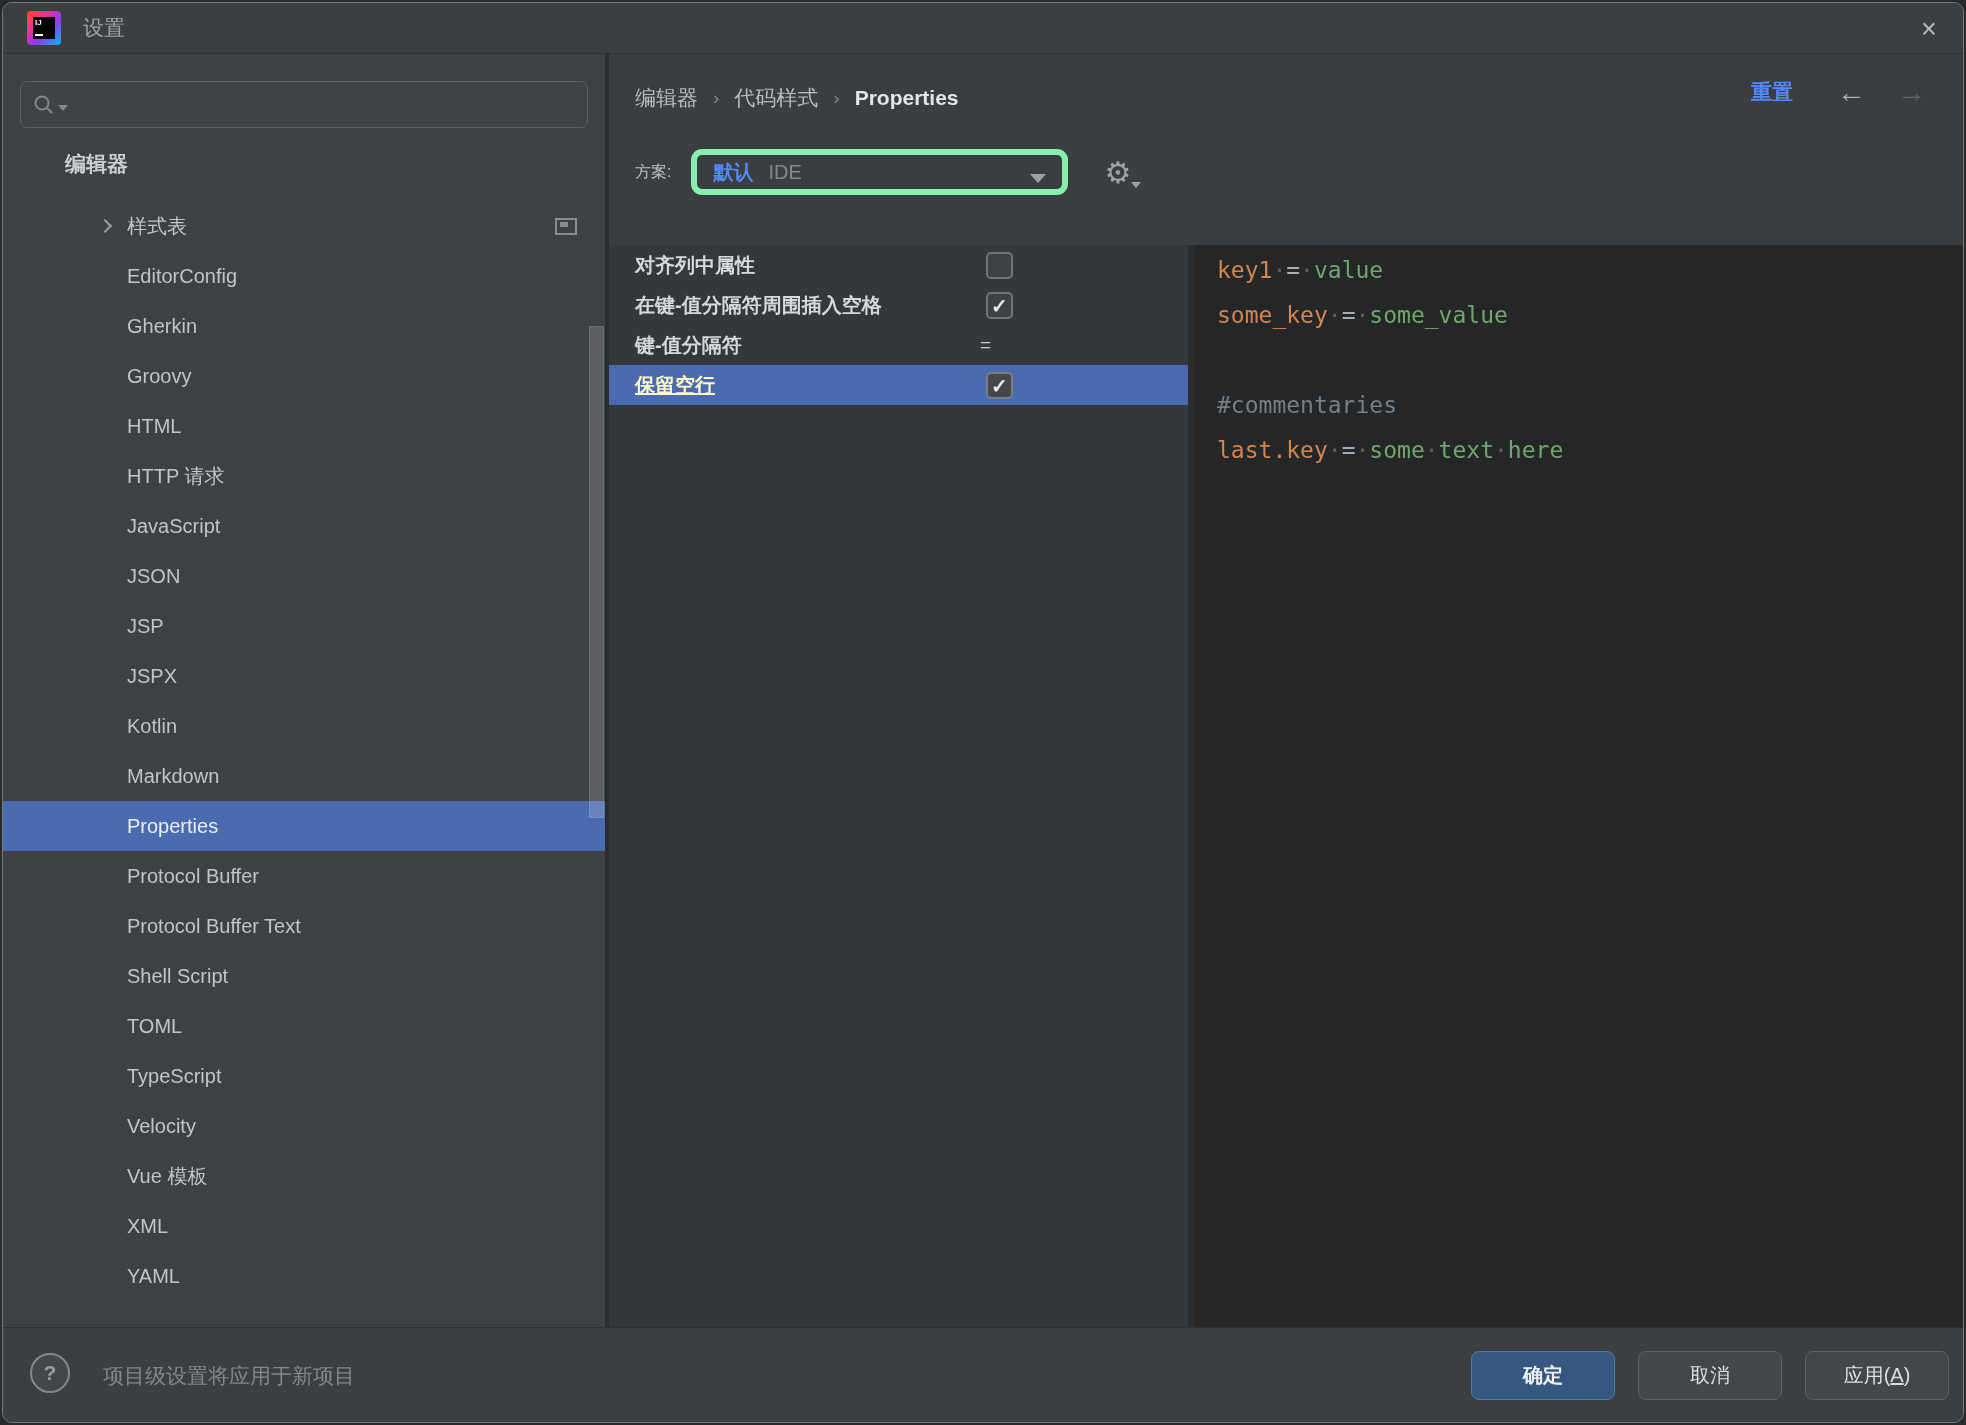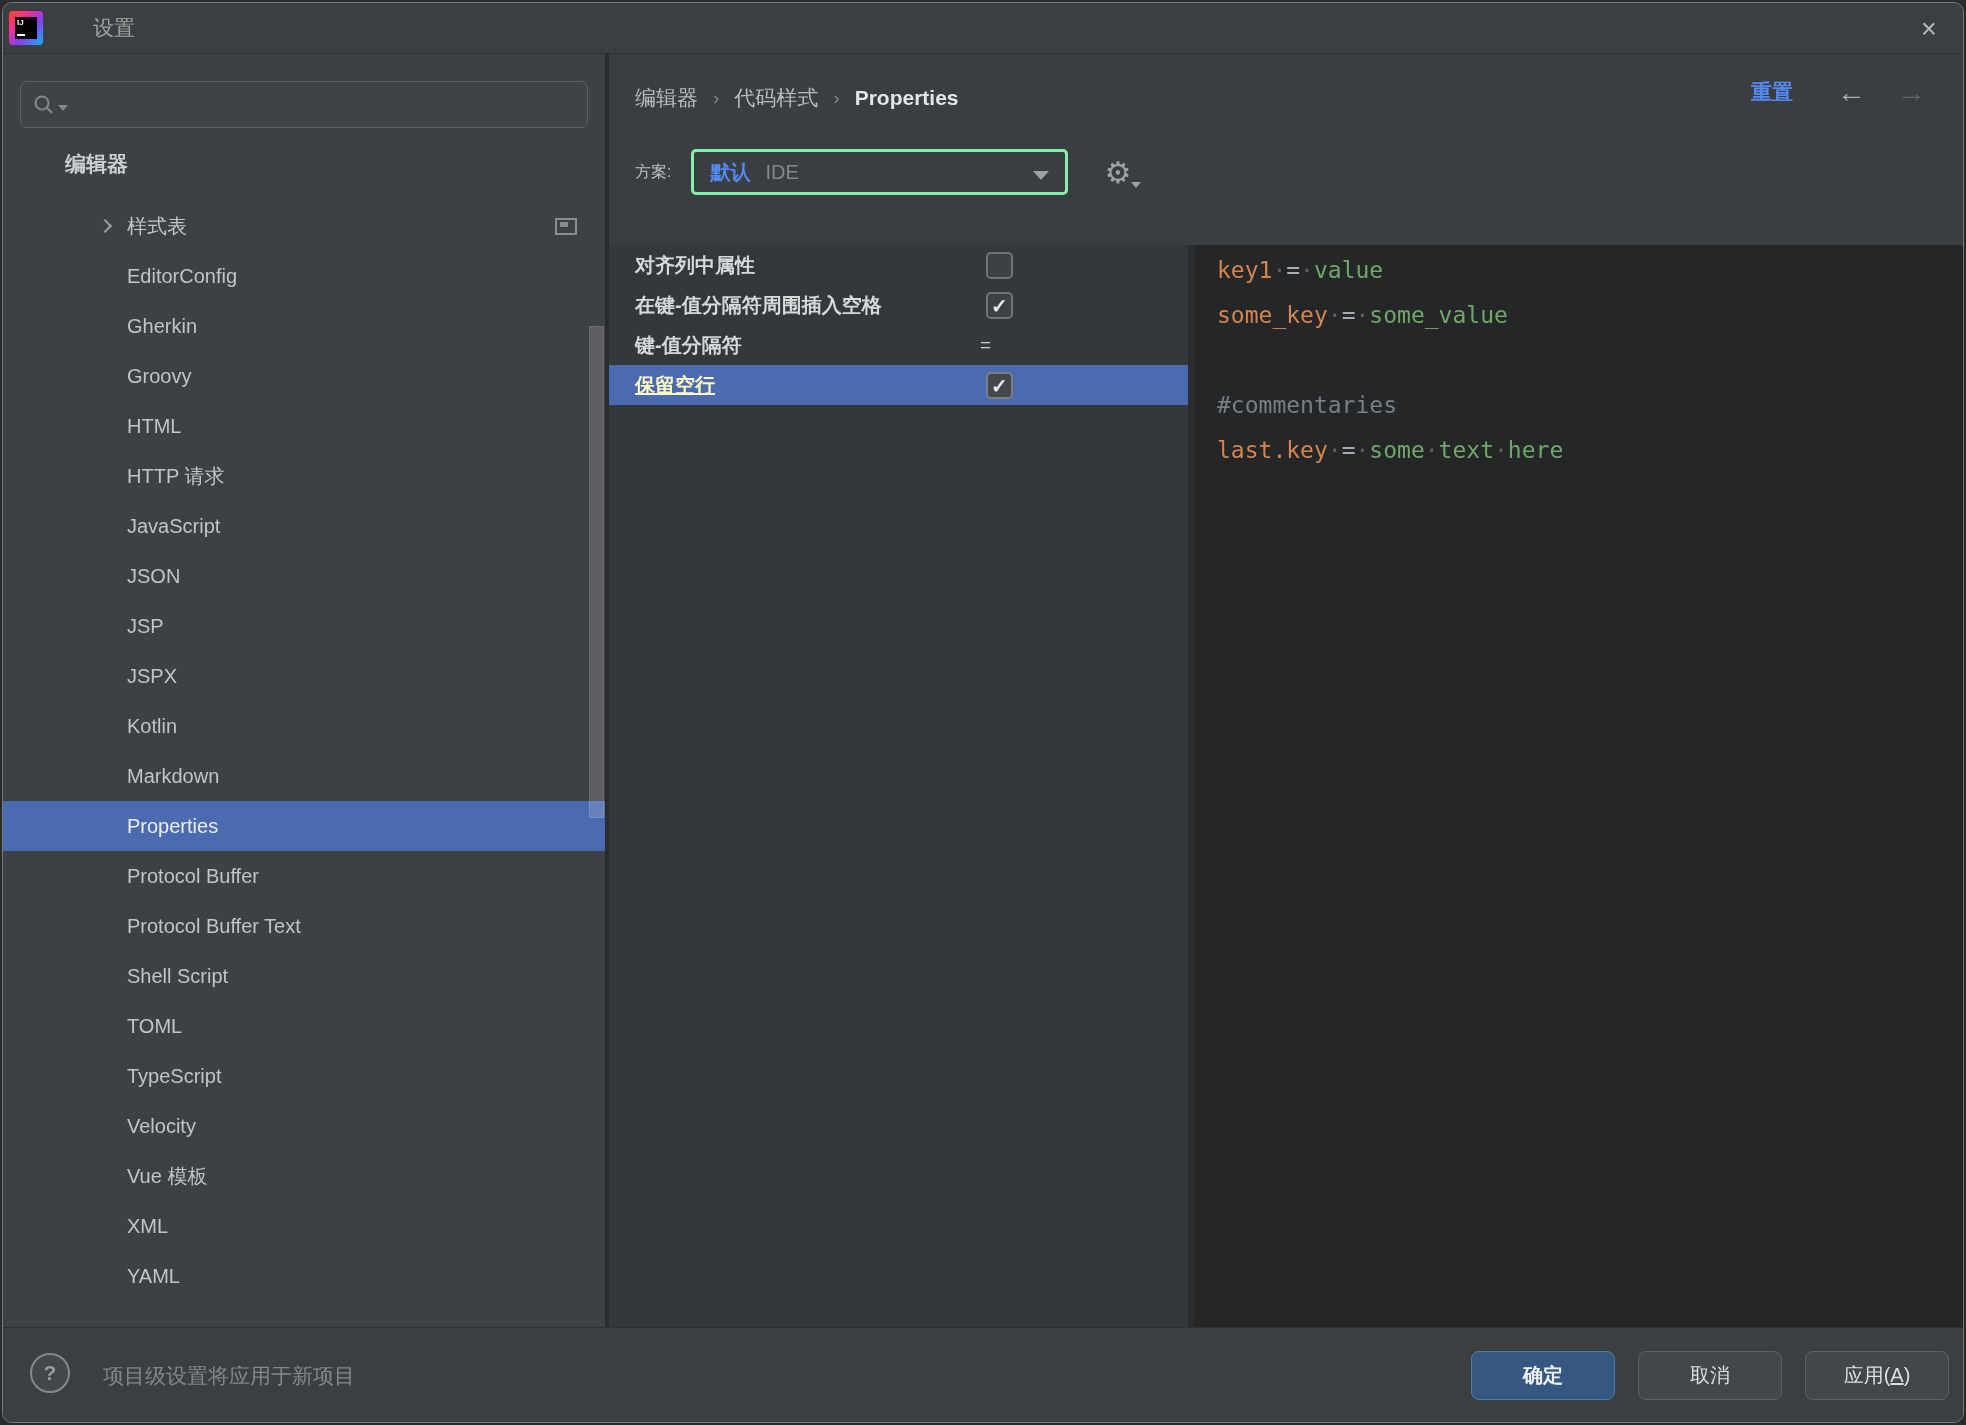--- a/index.html
+++ b/index.html
@@ -3,21 +3,21 @@
 <meta charset="utf-8">
 <style>
   * { margin:0; padding:0; box-sizing:border-box; }
   html,body { width:1966px; height:1425px; background:#2a2a2a; font-family:"Liberation Sans", sans-serif; overflow:hidden; }
 
   .window { position:absolute; left:2px; top:2px; width:1962px; height:1421px;
             background:#3c3f42; border:1px solid #77797c; border-radius:10px; overflow:hidden; }
 
   
   .titlebar { position:absolute; left:0; top:0; right:0; height:51px; background:#3c3f42;
-              border-bottom:1px solid #2e3032; display:flex; align-items:center; padding-left:6px;gap:28px; }
+              border-bottom:1px solid #2e3032; display:flex; align-items:center; padding-left:24px; }
   .app-logo { width:34px; height:34px; position:relative; border-radius:4px;
               background:linear-gradient(135deg,#fc4a1a 0%,#f7318a 28%,#8a3df5 60%,#07b9f2 100%); }
   .app-logo .inner { position:absolute; left:6px; top:6px; width:22px; height:22px; background:#000; }
   .app-logo .ij { position:absolute; left:8px; top:7px; font-size:8px; font-weight:bold; color:#fff; letter-spacing:0; }
   .app-logo .dash { position:absolute; left:8px; bottom:9px; width:8px; height:2px; background:#fff; }
   .win-title { margin-left:22px; font-size:21px; color:#a3a3a3; }
   .close-btn { position:absolute; right:16px; top:8px; width:36px; height:36px; display:flex;
                align-items:center; justify-content:center; color:#b8babc; font-size:27px; cursor:default; }
 
   
@@ -49,21 +49,21 @@
   .breadcrumb { position:absolute; left:26px; top:30px; display:flex; align-items:center; gap:15px; font-size:21px; }
   .bc-item { color:#b9bbbd; }
   .bc-sep { color:#85878a; font-size:19px; }
   .bc-current { color:#e3e5e7; font-weight:bold; }
   .reset-link { position:absolute; right:170px; top:24px; font-size:21px; font-weight:bold; color:#548af7; cursor:default; }
   .nav-arrow { position:absolute; top:22px; font-size:29px; }
   .nav-back { right:97px; color:#acaeb0; }
   .nav-fwd { right:37px; color:#626466; }
   .scheme-row { position:absolute; left:26px; top:95px; display:flex; align-items:center; }
   .scheme-label { font-size:16px; color:#bdbfc1; margin-right:20px; }
-  .scheme-select { width:377px; height:46px; border:3px solid #86efac; border-radius:5px;
+  .scheme-select { width:377px; height:46px; border:6px solid #86efac; border-radius:11px;
                    display:flex; align-items:center; padding:16px 16px; position:relative; background:#3b3e40; }
   .scheme-primary { font-size:20px; font-weight:bold; color:#548af7; }
   .scheme-secondary { font-size:20px; color:#85878a; margin-left:15px; }
   .dd-caret { position:absolute; right:16px; top:19px; width:0; height:0;
               border-left:8px solid transparent; border-right:8px solid transparent; border-top:9px solid #9fa2a4; }
   .gear-wrap { margin-left:36px; position:relative; }
   .gear { font-size:30px; color:#a0a3a5; }
   .gear-caret { position:absolute; right:-10px; bottom:2px; width:0; height:0;
                 border-left:5px solid transparent; border-right:5px solid transparent; border-top:6px solid #9fa2a4; }
 

